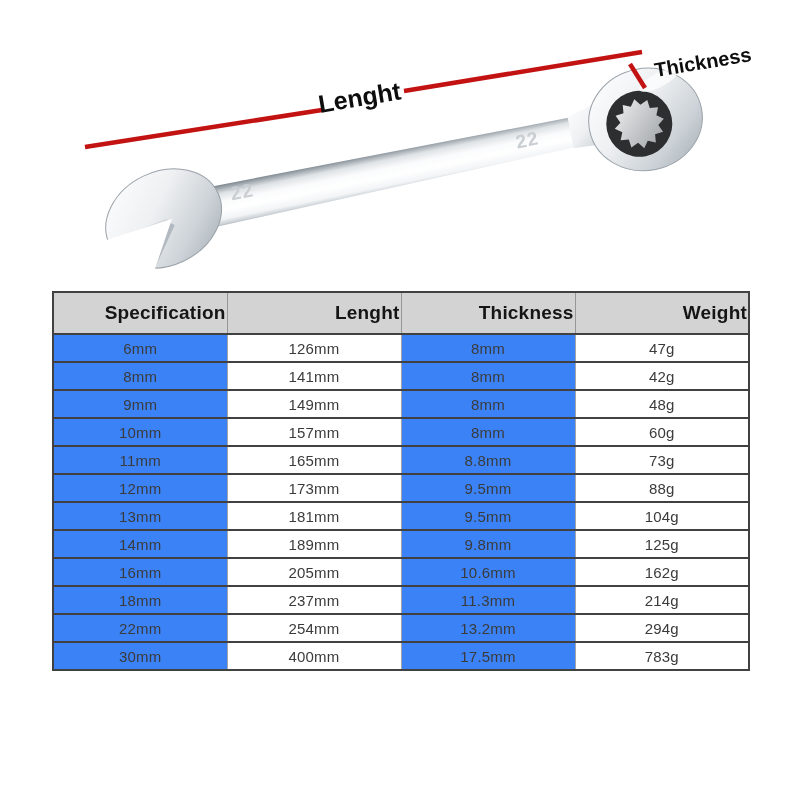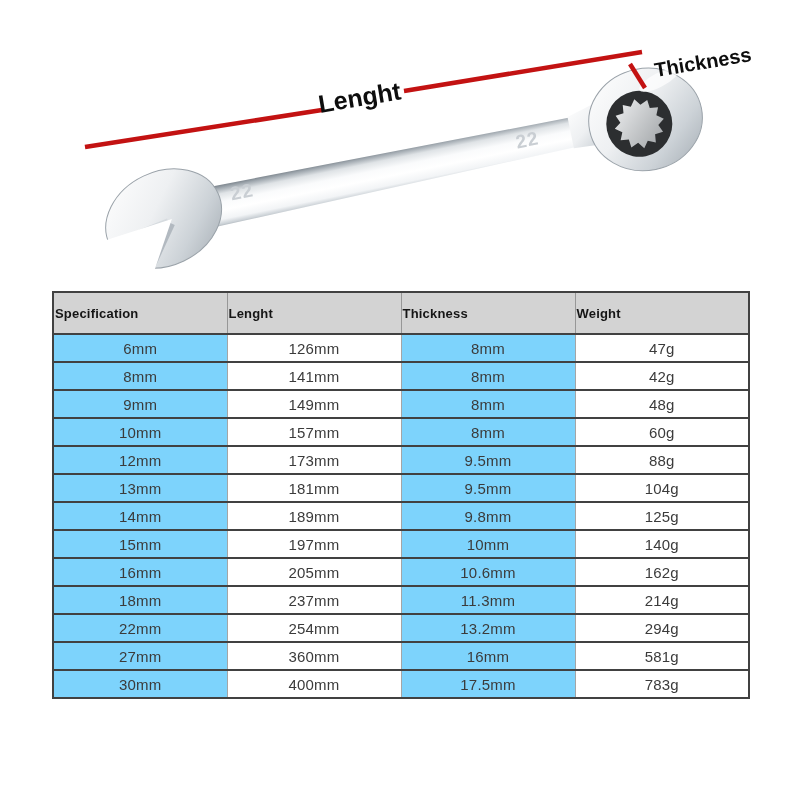--- a/index.html
+++ b/index.html
@@ -27,42 +27,42 @@
     left: 52px;
     top: 291px;
     width: 698px;
     border-collapse: collapse;
     table-layout: fixed;
     border: 2px solid #414141;
   }
   table.spec th {
     background: #d3d3d3;
     height: 38px;
-    font-size: 13px;
+    font-size: 19px;
     font-weight: 600;
     color: #151515;
-    text-align: left;
+    text-align: right;
     border-left: 1px solid #979797;
     border-bottom: 2px solid #414141;
     letter-spacing: 0.2px;
   }
   table.spec th:first-child { border-left: none; }
   table.spec td {
     height: 24px;
     font-size: 15px;
     color: #3b3b3b;
     text-align: center;
     background: #ffffff;
     border-left: 1px solid #a5a5a5;
     border-top: 2px solid #414141;
     letter-spacing: 0.2px;
   }
   table.spec td:first-child { border-left: none; }
   table.spec tbody tr:first-child td { border-top: none; }
-  table.spec td.shaded { background: #7dd3fc; }
+  table.spec td.shaded { background: #3b82f6; }
   text { font-family: "Liberation Sans", sans-serif; }
 </style>
 </head>
 <body>
 
 <div id="page">
 
   <svg id="diagram" viewBox="0 0 800 288" width="800" height="288">
     <defs>
       <linearGradient id="gShaft" x1="0" y1="0" x2="0" y2="1">
@@ -147,68 +147,62 @@
           <td class="shaded">8mm</td>
           <td>48g</td>
         </tr>
         <tr>
           <td class="shaded">10mm</td>
           <td>157mm</td>
           <td class="shaded">8mm</td>
           <td>60g</td>
         </tr>
         <tr>
+          <td class="shaded">11mm</td>
+          <td>165mm</td>
+          <td class="shaded">8.8mm</td>
+          <td>73g</td>
+        </tr>
+        <tr>
           <td class="shaded">12mm</td>
           <td>173mm</td>
           <td class="shaded">9.5mm</td>
           <td>88g</td>
         </tr>
         <tr>
           <td class="shaded">13mm</td>
           <td>181mm</td>
           <td class="shaded">9.5mm</td>
           <td>104g</td>
         </tr>
         <tr>
           <td class="shaded">14mm</td>
           <td>189mm</td>
           <td class="shaded">9.8mm</td>
           <td>125g</td>
         </tr>
         <tr>
-          <td class="shaded">15mm</td>
-          <td>197mm</td>
-          <td class="shaded">10mm</td>
-          <td>140g</td>
-        </tr>
-        <tr>
           <td class="shaded">16mm</td>
           <td>205mm</td>
           <td class="shaded">10.6mm</td>
           <td>162g</td>
         </tr>
         <tr>
           <td class="shaded">18mm</td>
           <td>237mm</td>
           <td class="shaded">11.3mm</td>
           <td>214g</td>
         </tr>
         <tr>
           <td class="shaded">22mm</td>
           <td>254mm</td>
           <td class="shaded">13.2mm</td>
           <td>294g</td>
         </tr>
         <tr>
-          <td class="shaded">27mm</td>
-          <td>360mm</td>
-          <td class="shaded">16mm</td>
-          <td>581g</td>
-        </tr>
-        <tr>
           <td class="shaded">30mm</td>
           <td>400mm</td>
           <td class="shaded">17.5mm</td>
           <td>783g</td>
         </tr>
       </tbody>
   </table>
 
 </div>
 

